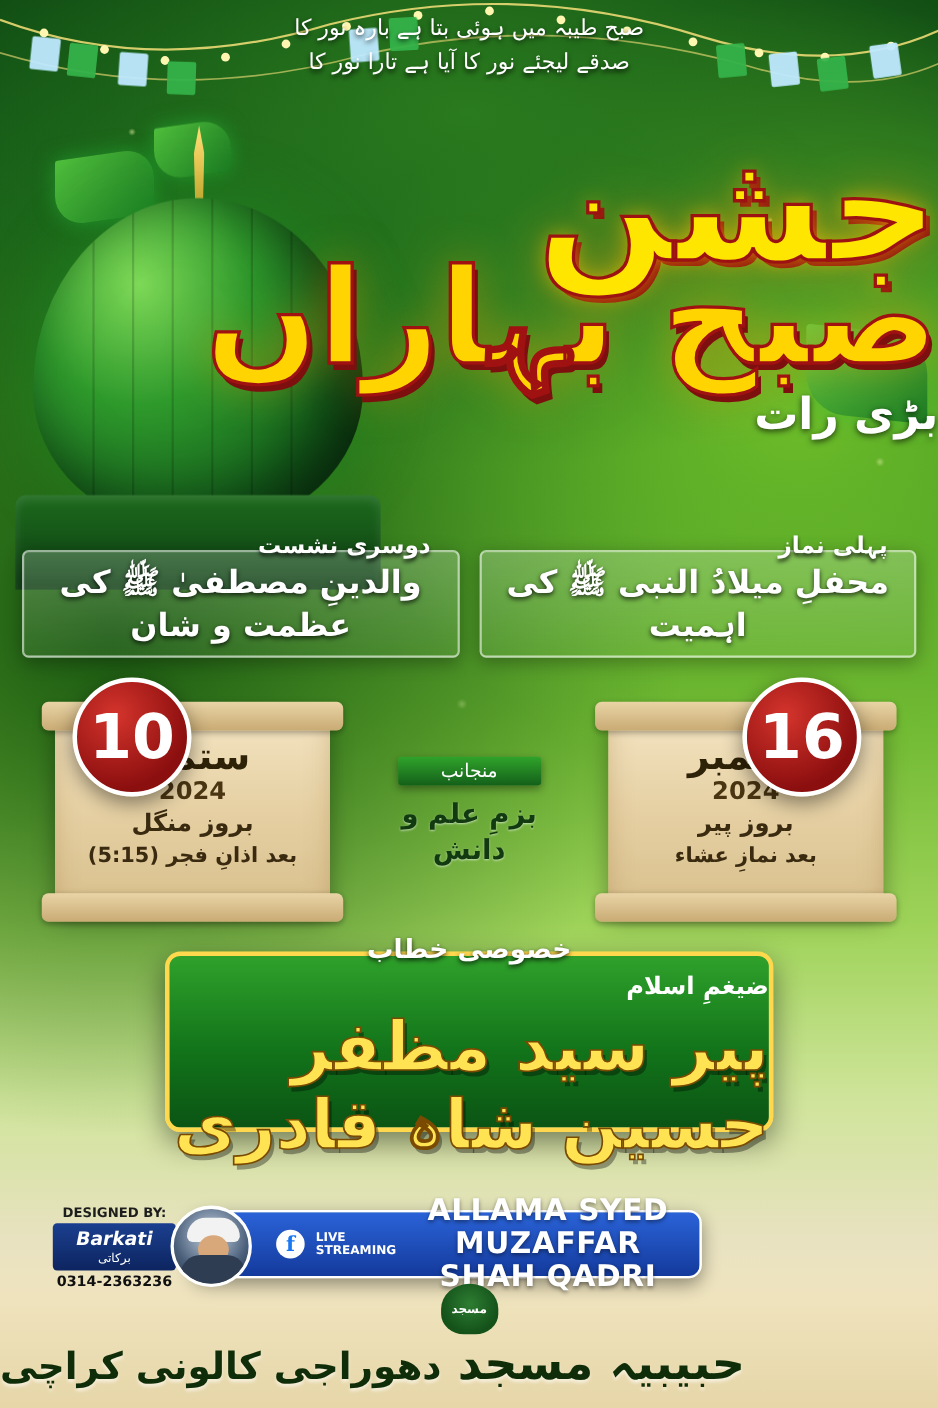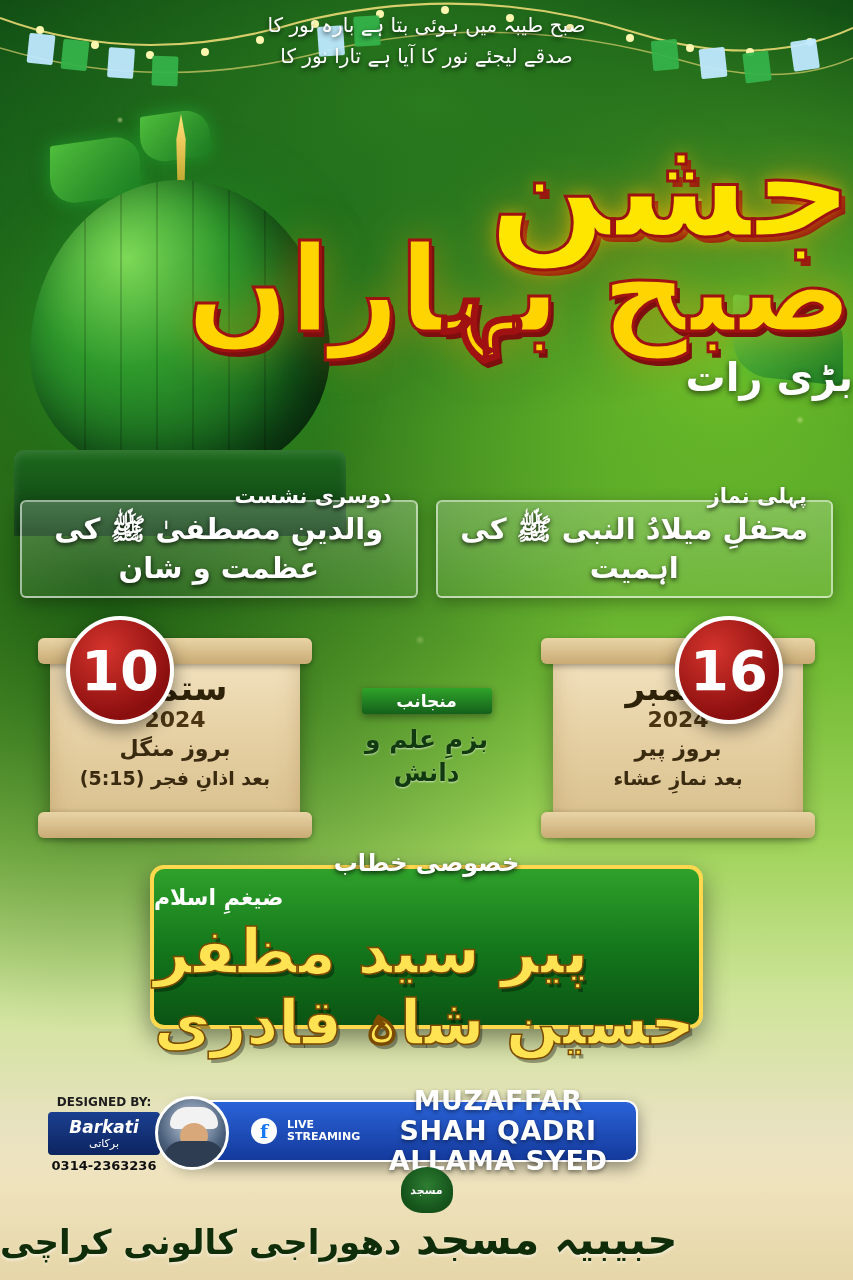--- a/index.html
+++ b/index.html
@@ -177,34 +177,34 @@
   }
   .badge.r{ right:40px; }
   .badge.l{ left:36px; }
 
   .mid-tag{
     position:absolute; left:50%; transform:translateX(-50%); top:58px;
     width:130px; text-align:center; direction:rtl;
   }
   .mid-tag .ribbon{
     background: linear-gradient(180deg,#2fa32a,#14601a);
-    color:#ffffff; font-size:17px; font-weight:bold; padding:3px 8px;
+    color:#ffffff; font-size:17px; font-weight:normal; padding:3px 8px;
     border-radius:3px; box-shadow:0 3px 8px rgba(0,0,0,.4);
   }
   .mid-tag .t1{ margin-top:10px; font-size:25px; font-weight:bold; color:#123a10;
     text-shadow:0 1px 2px rgba(255,255,255,.6); line-height:1.3;}
 
   
   .speaker{
     position:absolute; left:150px; right:150px; top:865px; height:164px;
     background: linear-gradient(180deg,#2fa12b 0%, #12741a 55%, #0b5414 100%);
     border:4px solid #ffd84d;
     border-radius:14px;
     box-shadow: 0 10px 26px rgba(0,0,0,.45);
-    direction:rtl; text-align:left;
+    direction:rtl; text-align:right;
   }
   .speaker .khutab{
     position:absolute; top:-20px; left:50%; transform:translateX(-50%);
     color:#ffffff; font-size:24px; font-weight:bold;
     text-shadow:0 2px 5px rgba(0,0,0,.8); white-space:nowrap;
   }
   .speaker .pre{ margin-top:16px; color:#ffffff; font-size:22px; font-weight:bold;}
   .speaker .name{
     margin-top:6px; font-size:62px; font-weight:bold; color:#ffe352;
     -webkit-text-stroke:1.5px #7a4a00;
@@ -419,22 +419,22 @@
       <div class="turban"></div>
       <div class="face"></div>
       <div class="body"></div>
     </div>
     <div class="fb">f</div>
     <div class="livetext">
       <div>LIVE</div>
       <div>STREAMING</div>
     </div>
     <div class="nm">
+      <div>ALLAMA SYED</div>
       <div>MUZAFFAR SHAH QADRI</div>
-      <div>ALLAMA SYED</div>
     </div>
   </div>
 
   <div class="venue">
     <div class="logo">
       <span>مسجد</span>
     </div>
     <div class="line">
       <span>حبیبیہ مسجد</span>
       <span class="small">دھوراجی کالونی کراچی</span>

